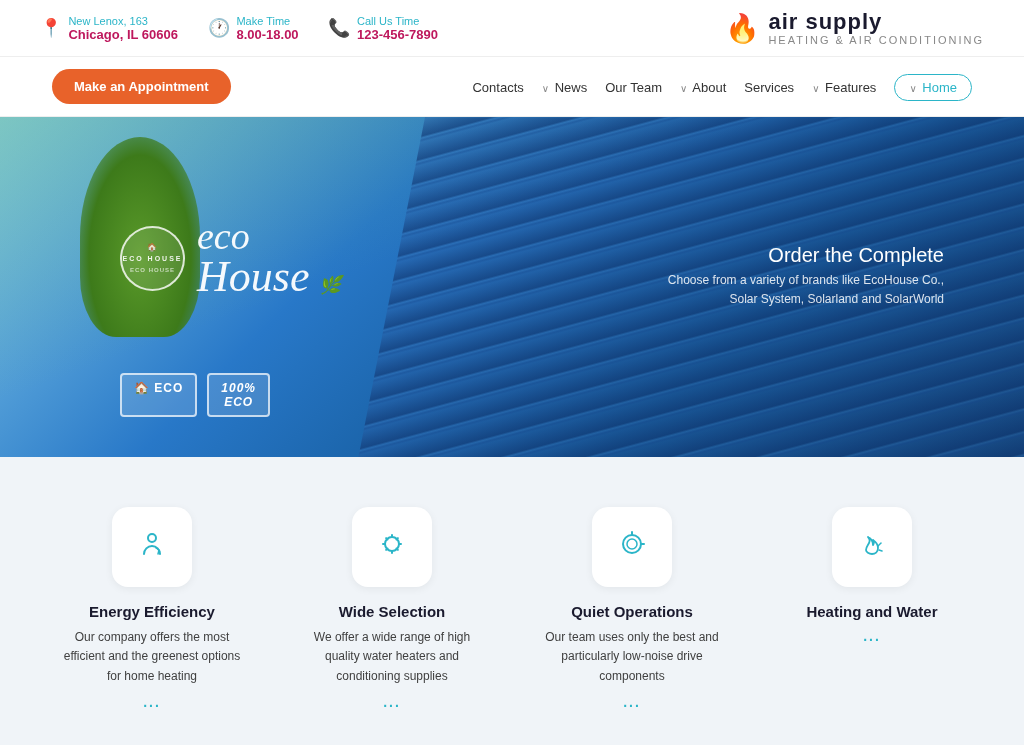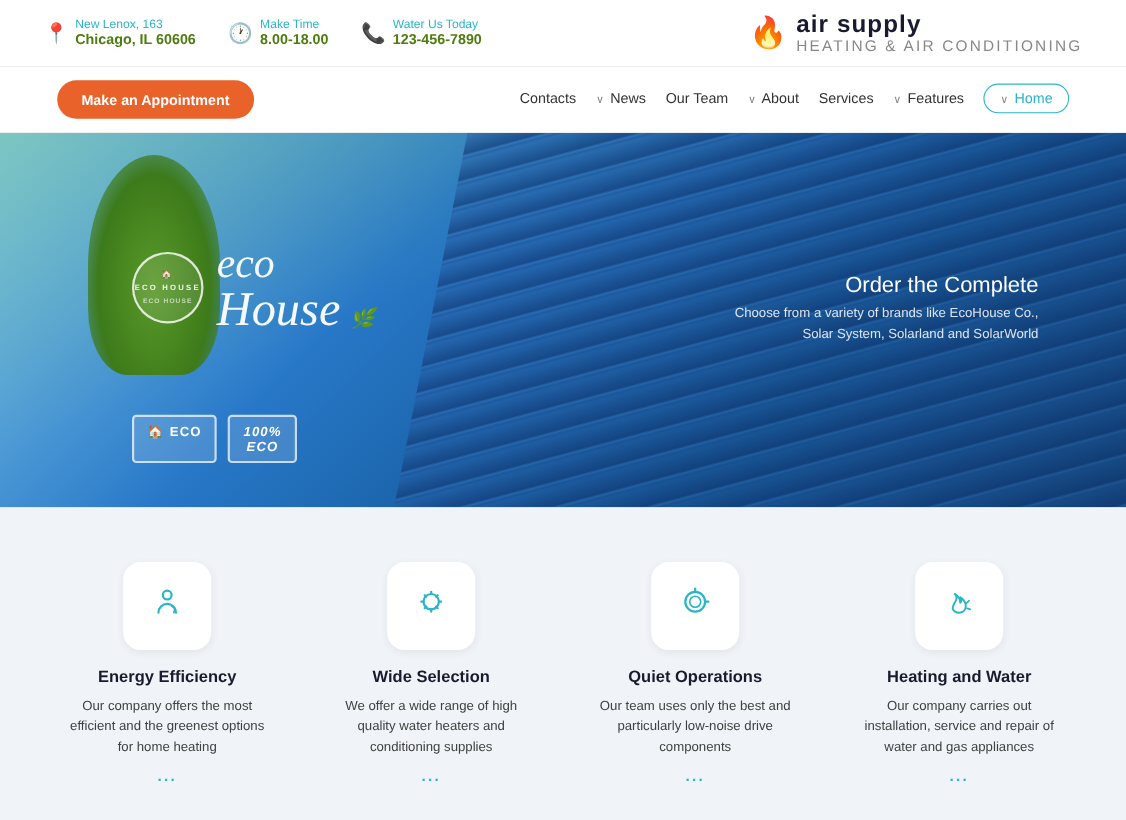--- a/index.html
+++ b/index.html
@@ -24,21 +24,21 @@
       align-items: center;
       gap: 6px;
     }
     .top-info-text .label {
       font-size: 11px;
       color: #2bb5c8;
     }
     .top-info-text .value {
       font-size: 13px;
       font-weight: 700;
-      color: #4d7c0f;
+      color: #be185d;
     }
     .top-icon {
       color: #2bb5c8;
       font-size: 18px;
     }
     .logo-area {
       display: flex;
       align-items: center;
       gap: 8px;
     }
@@ -48,21 +48,21 @@
     .logo-text {
       line-height: 1.1;
     }
     .logo-text .brand {
       font-size: 22px;
       font-weight: 700;
       color: #1a1a2e;
       letter-spacing: 1px;
     }
     .logo-text .tagline {
-      font-size: 14px;
+      font-size: 11px;
       color: #888;
       letter-spacing: 2px;
       text-transform: uppercase;
     }
 
     
     .nav-bar {
       display: flex;
       align-items: center;
       padding: 12px 52px;
@@ -276,21 +276,21 @@
     <div class="top-info">
       <span class="top-icon">🕐</span>
       <div class="top-info-text">
         <div class="label">Make Time</div>
         <div class="value">8.00-18.00</div>
       </div>
     </div>
     <div class="top-info">
       <span class="top-icon">📞</span>
       <div class="top-info-text">
-        <div class="label">Water Us Today</div>
+        <div class="label">Call Us Time</div>
         <div class="value">123-456-7890</div>
       </div>
     </div>
   </div>
   <div class="logo-area">
     <span class="logo-icon">🔥</span>
     <div class="logo-text">
       <div class="brand">air supply</div>
       <div class="tagline">HEATING &amp; AIR CONDITIONING</div>
     </div>
@@ -397,16 +397,15 @@
     <div class="feature-icon-wrap">
       <span class="feature-icon">
         <svg width="32" height="32" viewBox="0 0 32 32" fill="none">
           <path d="M10 22c0-3 2-5 3-7s1-4-1-6c2 1 5 4 5 8 1-1 1-3 0-5 3 2 5 5 5 8 0 4-3 6-6 6s-6-2-6-4z" stroke="#2bb5c8" stroke-width="1.8" fill="none" stroke-linejoin="round"></path>
           <path d="M22 18l3-3" stroke="#2bb5c8" stroke-width="1.5" stroke-linecap="round"></path>
           <path d="M23 22l3 1" stroke="#2bb5c8" stroke-width="1.5" stroke-linecap="round"></path>
         </svg>
       </span>
     </div>
     <div class="feature-title">Heating and Water</div>
-    <div class="feature-desc">Our company carries out installation, service and repair of water and gas appliances</div>
     <div class="feature-more">...</div>
   </div>
 </div>
 
 </body></html>

